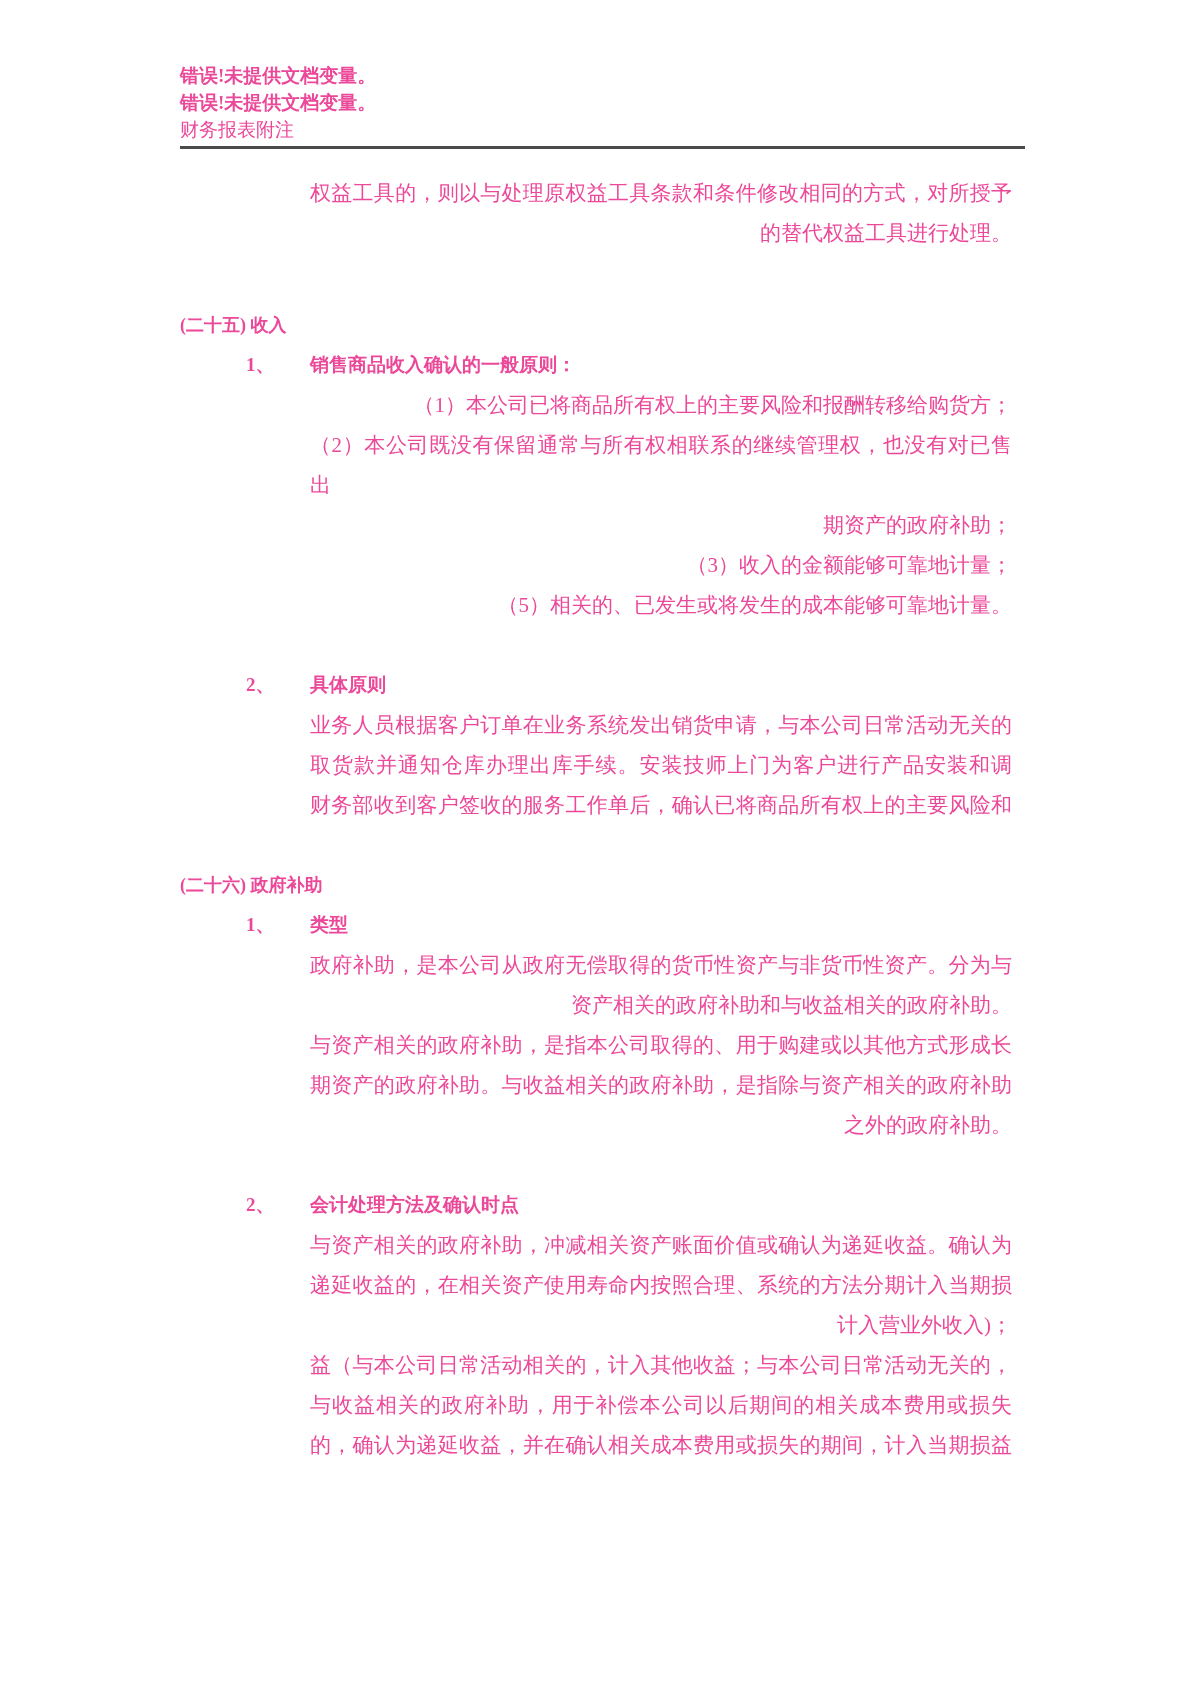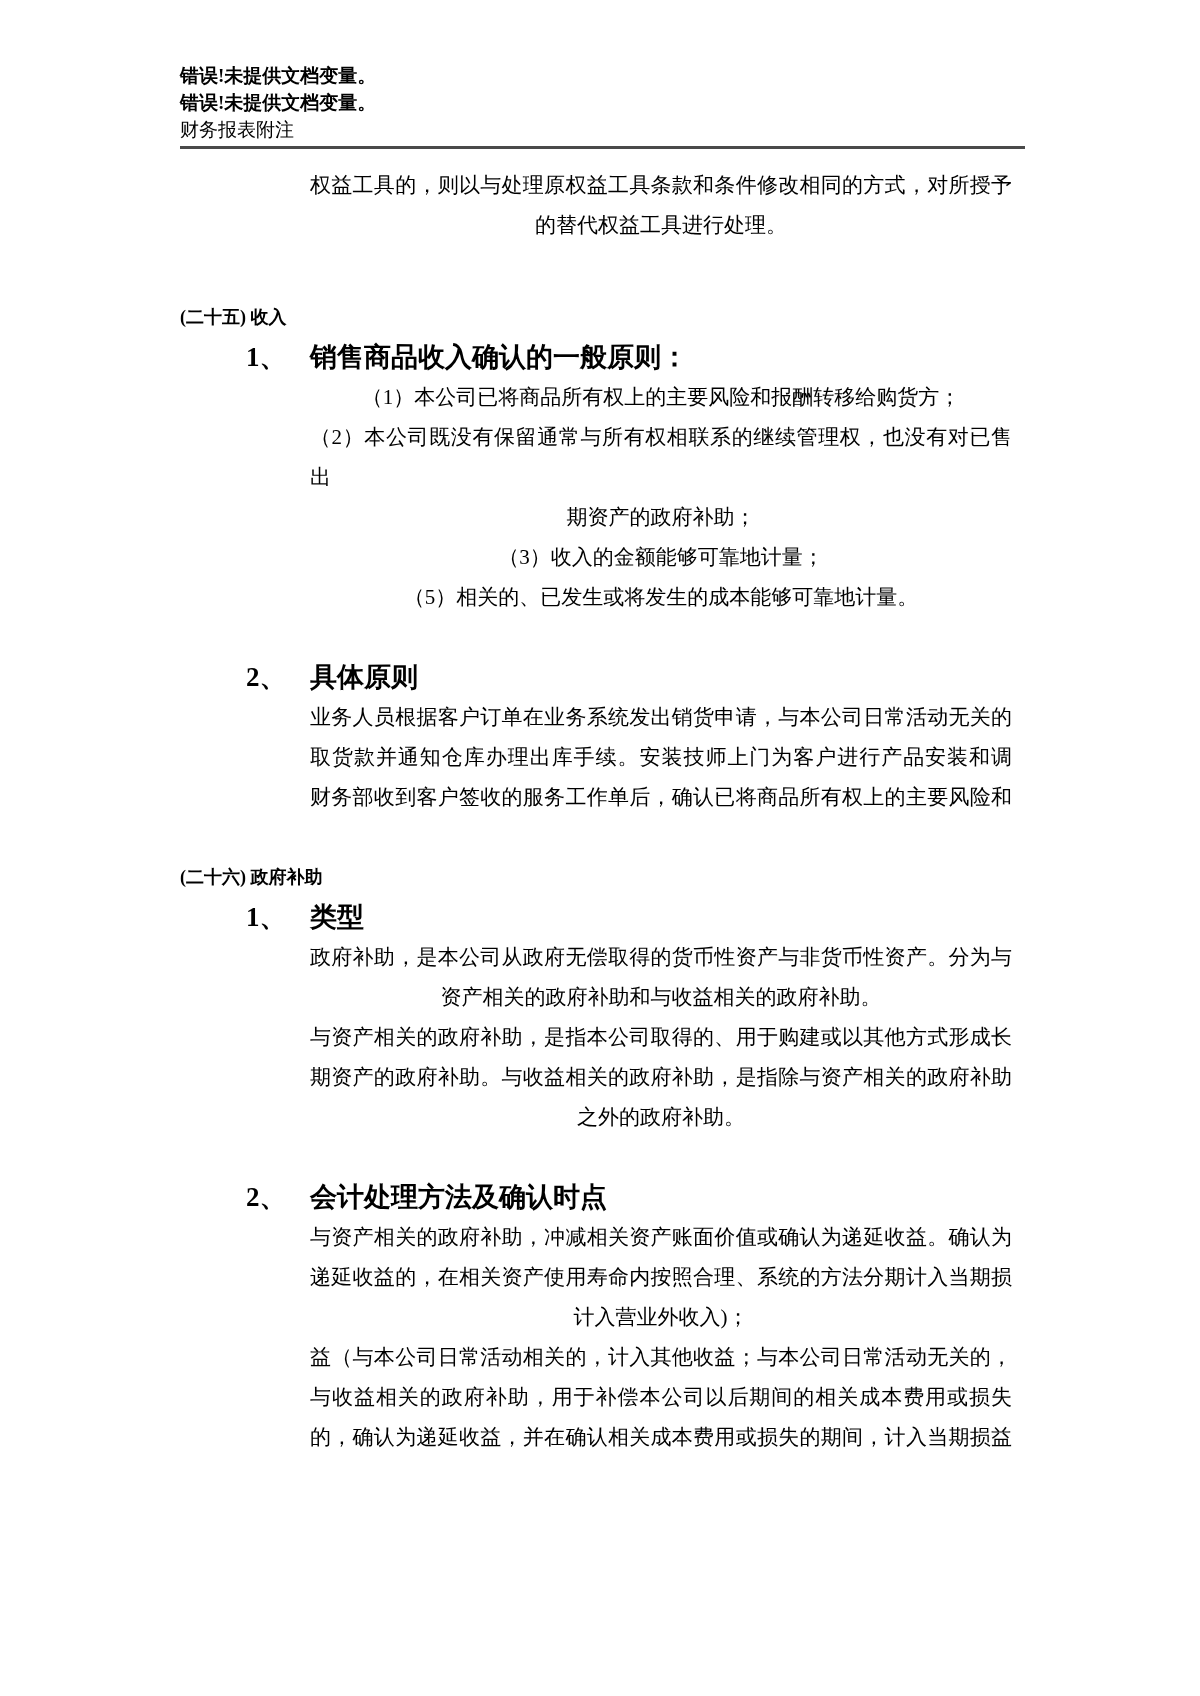--- a/index.html
+++ b/index.html
@@ -6,21 +6,21 @@
     margin: 0;
     padding: 0;
     background: #ffffff;
   }
   .page {
     position: relative;
     width: 1200px;
     height: 1696px;
     background: #ffffff;
     font-family: "Liberation Serif", "DejaVu Serif", serif;
-    color: #000000;
+    color: #ec4899;
     overflow: hidden;
   }
   .content {
     position: absolute;
     left: 180px;
     top: 0;
     width: 845px;
   }
   
   .doc-header {
@@ -39,38 +39,38 @@
   }
   .indent {
     margin-left: 130px;
     width: 702px;
   }
   .line { min-height: 40px; }
   .jline {
     text-align: justify;
     text-align-last: justify;
   }
-  .lline { text-align: center; }
+  .lline { text-align: right; }
   
   .sec-head {
     font-size: 18px;
     line-height: 40px;
     font-weight: bold;
   }
   .item-head {
     margin-left: 66px;
-    font-size: 27px;
+    font-size: 19px;
     line-height: 40px;
     font-weight: bold;
   }
   .item-num {
     display: inline-block;
     width: 64px;
   }
-  .mt8  { margin-top: 16px; }
+  .mt8  { margin-top: 24px; }
   .mt40 { margin-top: 40px; }
   .mt52 { margin-top: 52px; }
 </style>
 </head>
 <body>
 
 <div class="page">
   <div class="content">
 
     <div class="doc-header">

